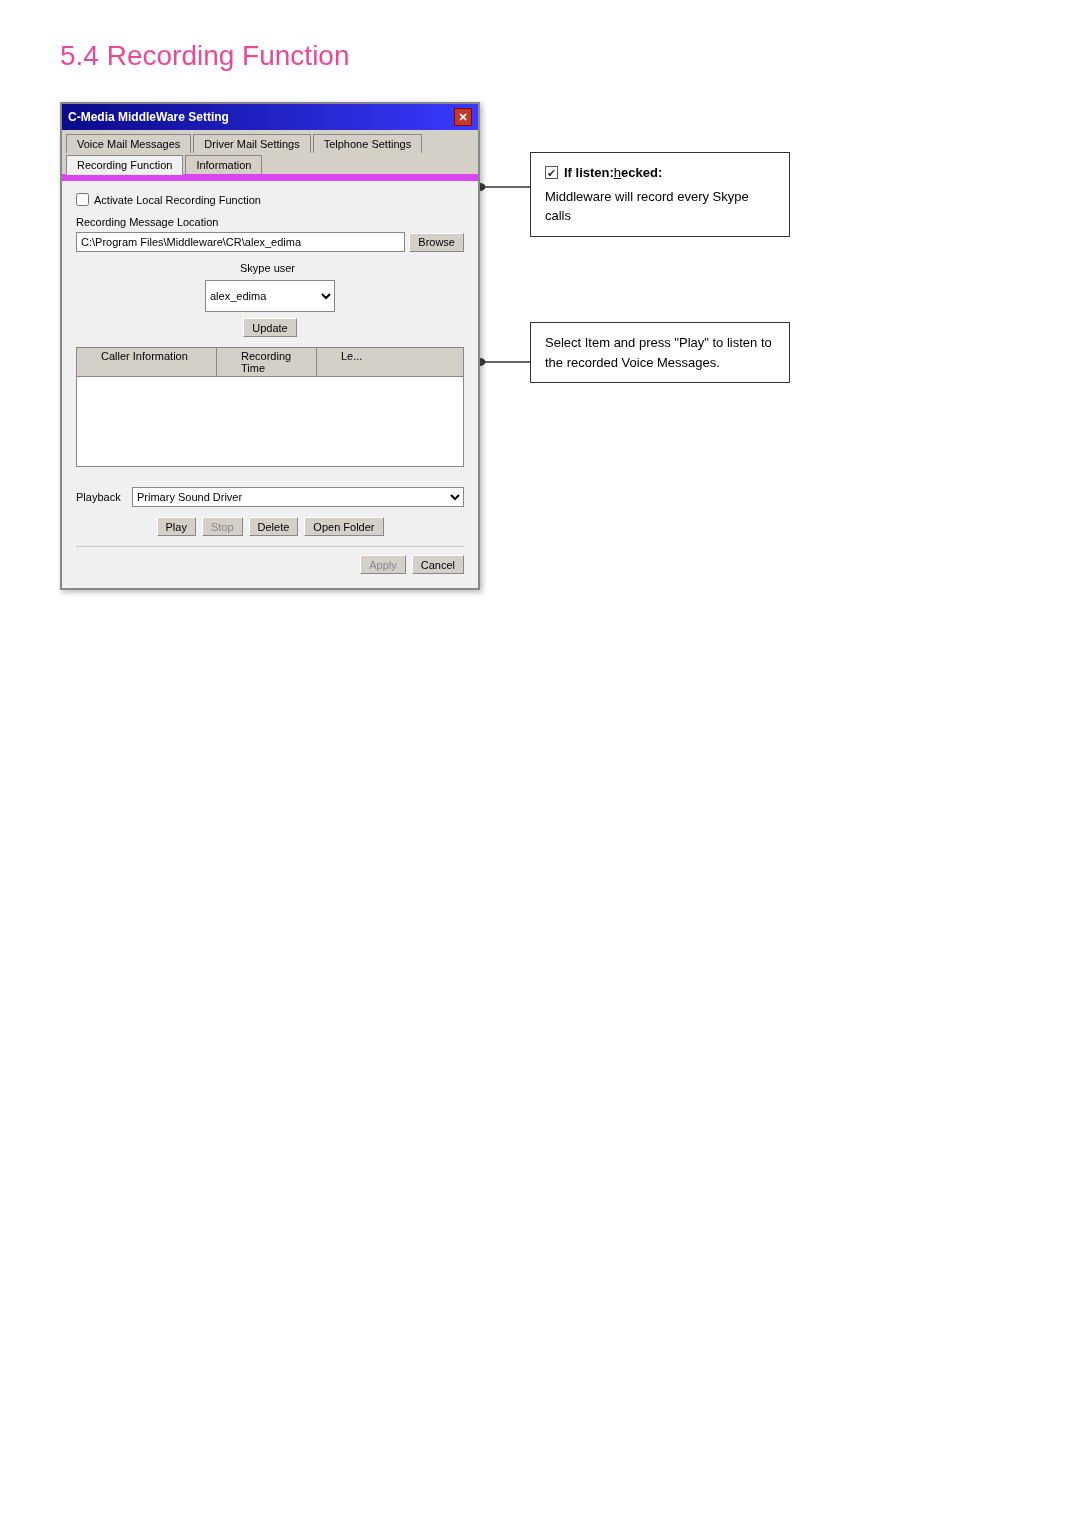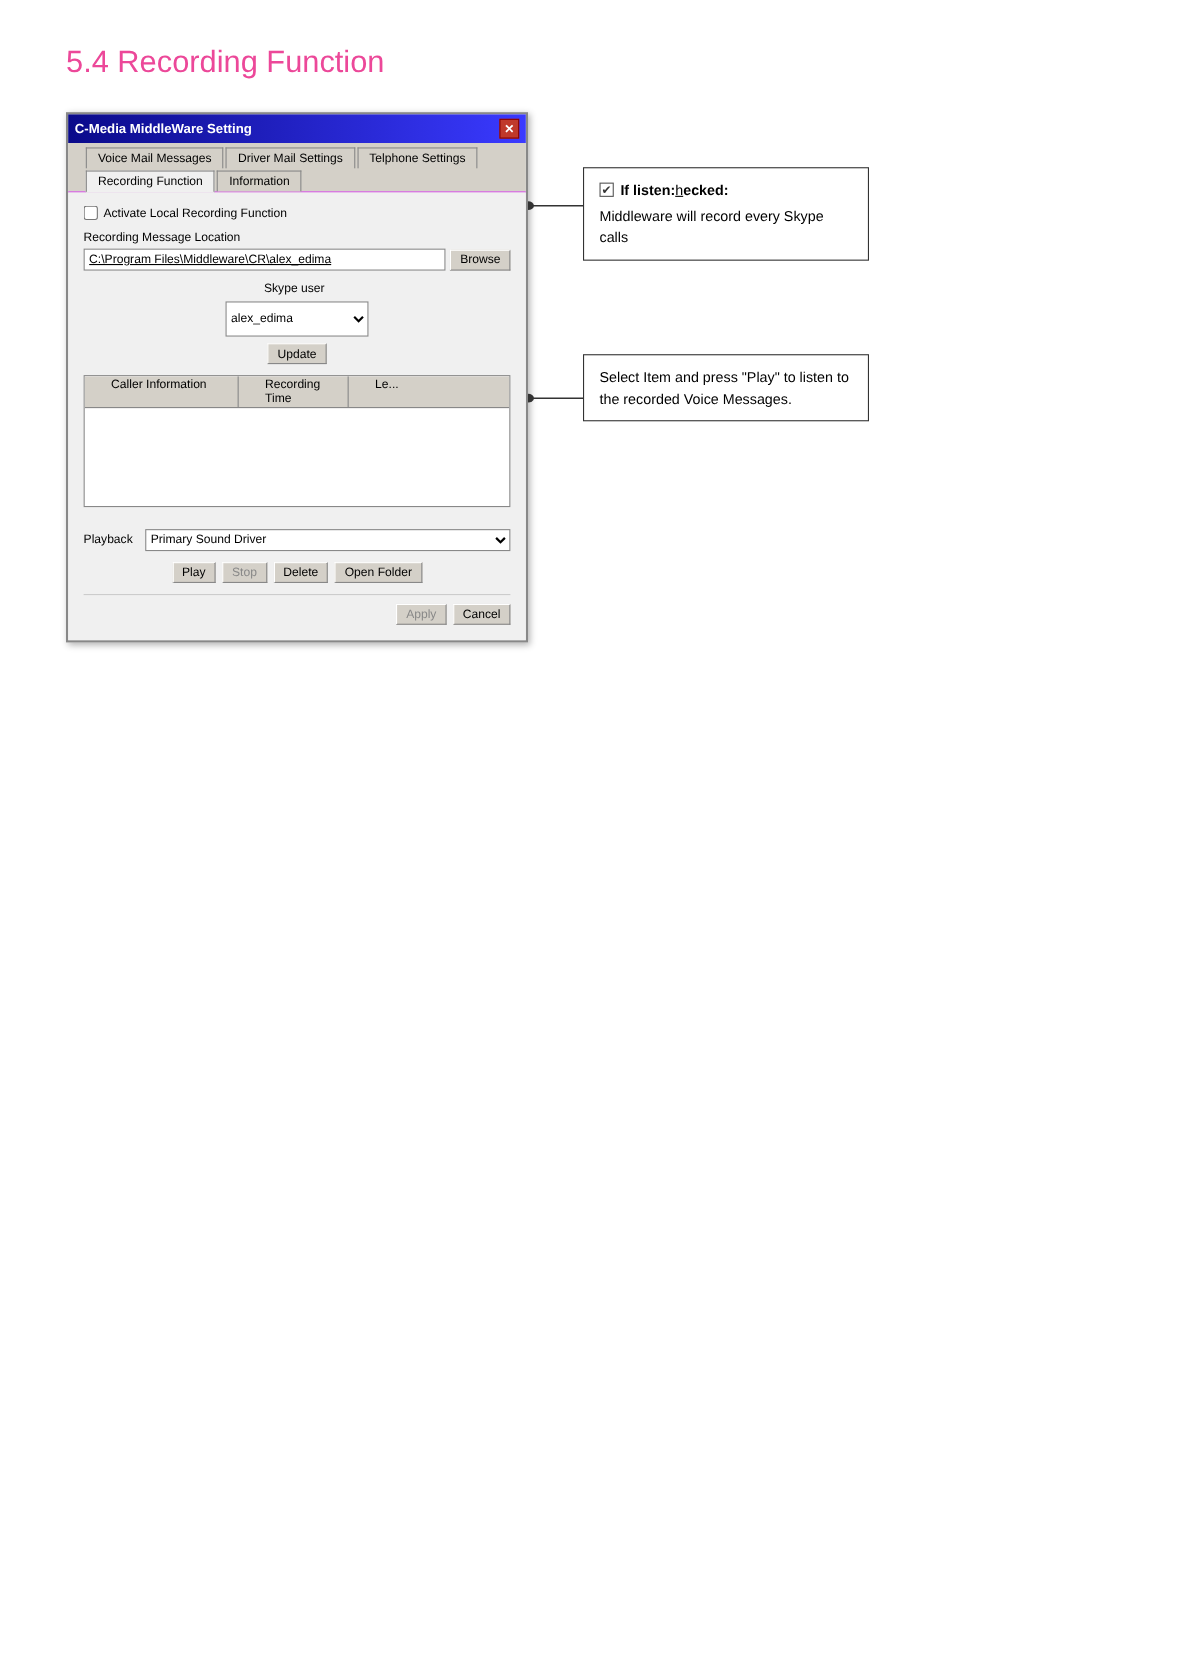--- a/index.html
+++ b/index.html
@@ -59,23 +59,23 @@
       align-items: center;
       justify-content: center;
       font-weight: bold;
     }
 
     
     .tab-row {
       display: flex;
       flex-wrap: wrap;
       background: #d4d0c8;
-      border-bottom: 1px solid #d946ef;
+      border-bottom: 7px solid #d946ef;
       padding-top: 4px;
-      padding-left: 16px;
+      padding-left: 4px;
       gap: 2px;
     }
 
     .tab {
       padding: 3px 10px;
       font-size: 11px;
       background: #d4d0c8;
       border: 1px solid #888;
       border-bottom: none;
       cursor: pointer;
@@ -119,21 +119,20 @@
       margin-bottom: 10px;
     }
 
     .path-input {
       flex: 1;
       height: 20px;
       font-size: 11px;
       border: 1px solid #888;
       background: white;
       padding: 1px 4px;
-      text-decoration: underline;
     }
 
     .btn {
       height: 19px;
       font-size: 11px;
       background: #d4d0c8;
       border: 1px solid #888;
       border-top-color: #fff;
       border-left-color: #fff;
       cursor: pointer;

